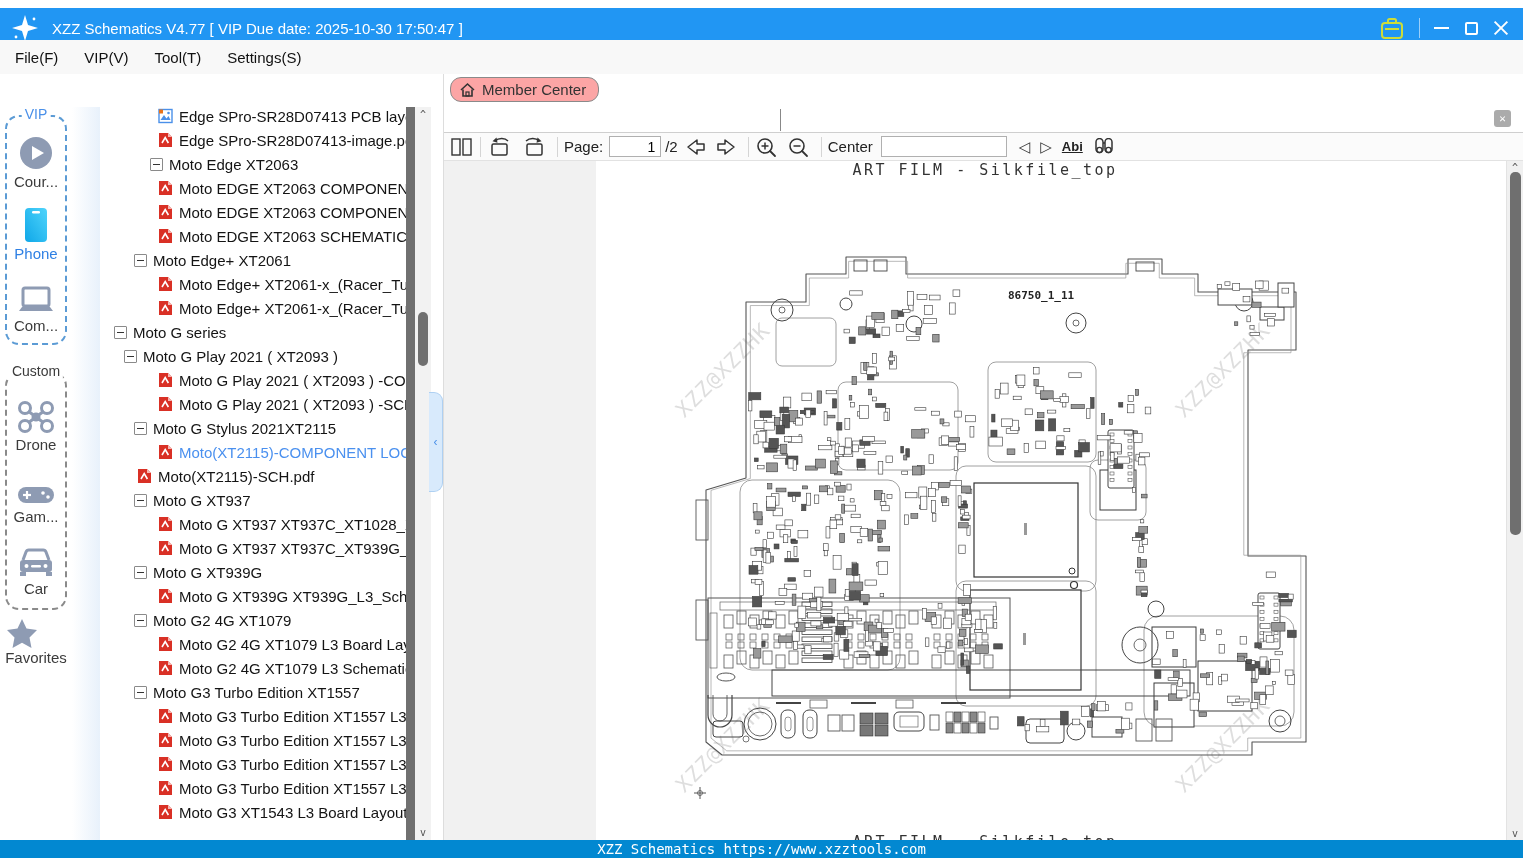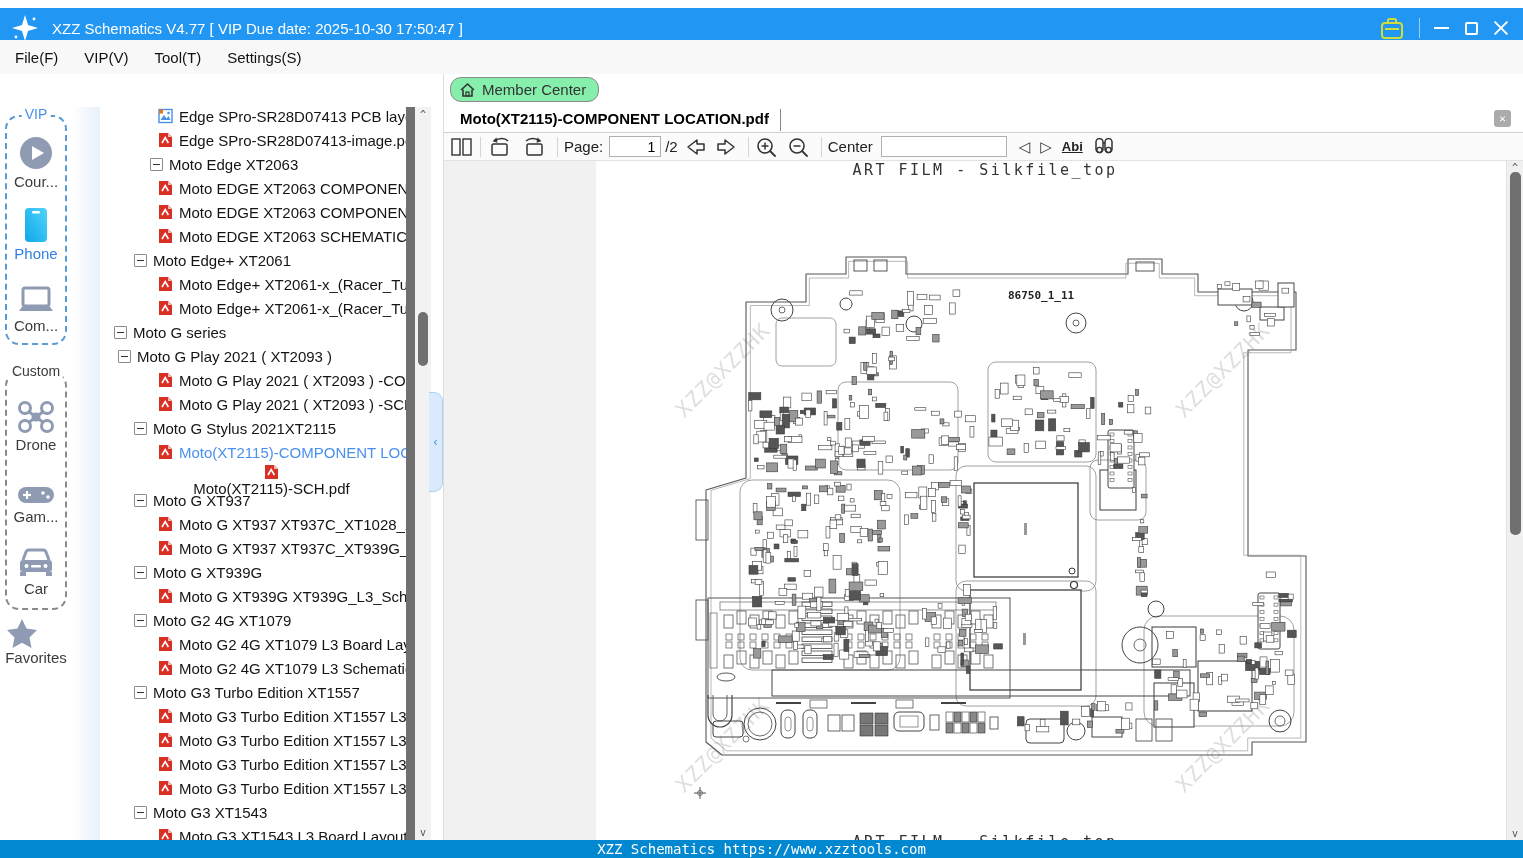--- a/index.html
+++ b/index.html
@@ -61,21 +61,21 @@
   .tree-scroll-dark { position:absolute; left:406px; top:107px; width:9px; height:733px; background:#707070; }
   .tree-scroll-track { position:absolute; left:415px; top:107px; width:16px; height:733px; background:#f2f2f2; }
   .tree-thumb { position:absolute; left:3px; top:205px; width:10px; height:54px; background:#707070; border-radius:5px; }
   .scroll-arrow { position:absolute; left:0; width:16px; text-align:center; font-size:10px; color:#555; font-family:"DejaVu Sans Mono",monospace; }
   .flyout { position:absolute; left:429px; top:392px; width:14px; height:100px; background:#d8eafc; border:1px solid #aed0f2;
     border-left:none; border-radius:0 9px 9px 0; display:flex; align-items:center; justify-content:center;
     color:#4a90e9; font-size:12px; cursor:pointer; }
   .panel-divider { position:absolute; left:443px; top:74px; width:1px; height:766px; background:#ddd; }
   
   .viewer-head { position:absolute; left:444px; top:74px; width:1079px; height:33px; background:#fff; }
-  .member-btn { position:absolute; left:6px; top:3px; height:25px; padding:0 12px 0 8px; background:#86efac;
+  .member-btn { position:absolute; left:6px; top:3px; height:25px; padding:0 12px 0 8px; background:#fca5a5;
     border:1px solid #8a8a8a; border-radius:11px; display:flex; align-items:center; gap:6px; font-size:15px; color:#333; cursor:pointer; }
   .tabbar { position:absolute; left:444px; top:107px; width:1079px; height:26px; background:#fff; border-bottom:1px solid #cfcfcf; }
   .tab-title { position:absolute; left:16px; top:3px; font-size:15px; font-weight:bold; color:#000; cursor:pointer; }
   .tab-sep { position:absolute; left:336px; top:2px; width:1px; height:22px; background:#888; }
   .tab-close { position:absolute; right:12px; top:3px; width:17px; height:17px; background:#ababab; border-radius:3px;
     color:#fff; font-size:11px; line-height:17px; text-align:center; cursor:pointer; font-family:"DejaVu Sans Mono",monospace;}
   .toolbar { position:absolute; left:444px; top:133px; width:1079px; height:28px; background:#fbfbfb; border-bottom:1px solid #e2e2e2;
     display:flex; align-items:center; }
   .tb { flex:none; display:flex; align-items:center; justify-content:center; cursor:pointer; color:#333; }
   .tb-sep { flex:none; width:1px; height:20px; background:#d5d5d5; margin:0 6px; }
@@ -312,21 +312,21 @@
           </svg>
         </span>
         <span class="gap"></span>
         <span>Moto Edge+ XT2061-x_(Racer_Turb</span>
       </div>
       <div class="tree-row" style="padding-left: 14px;">
         <div class="expander"></div>
         <span class="gap"></span>
         <span>Moto G series</span>
       </div>
-      <div class="tree-row" style="padding-left: 18px; text-align: right;">
+      <div class="tree-row" style="padding-left: 24px; text-align: right;">
         <div class="expander"></div>
         <span class="gap"></span>
         <span>Moto G Play 2021 ( XT2093 )</span>
       </div>
       <div class="tree-row" style="padding-left: 58px;">
         <span style="display: inline-flex;">
           <svg width="15" height="16" viewBox="0 0 15 16" style="flex:none">
             <path d="M1 1 h9 l4 4 v10 h-13 Z" fill="#d93025"></path>
             <path d="M10 1 l4 4 h-4 Z" fill="#f5b7b3"></path>
             <path d="M4 11 L7.2 5.5 L10.4 11" fill="none" stroke="#fff" stroke-width="1.6"></path>
@@ -355,21 +355,21 @@
         <span style="display: inline-flex;">
           <svg width="15" height="16" viewBox="0 0 15 16" style="flex:none">
             <path d="M1 1 h9 l4 4 v10 h-13 Z" fill="#d93025"></path>
             <path d="M10 1 l4 4 h-4 Z" fill="#f5b7b3"></path>
             <path d="M4 11 L7.2 5.5 L10.4 11" fill="none" stroke="#fff" stroke-width="1.6"></path>
           </svg>
         </span>
         <span class="gap"></span>
         <span>Moto(XT2115)-COMPONENT LOCA</span>
       </div>
-      <div class="tree-row" style="padding-left: 37px; flex-direction: column;">
+      <div class="tree-row" style="padding-left: 37px;">
         <span style="display: inline-flex;">
           <svg width="15" height="16" viewBox="0 0 15 16" style="flex:none">
             <path d="M1 1 h9 l4 4 v10 h-13 Z" fill="#d93025"></path>
             <path d="M10 1 l4 4 h-4 Z" fill="#f5b7b3"></path>
             <path d="M4 11 L7.2 5.5 L10.4 11" fill="none" stroke="#fff" stroke-width="1.6"></path>
           </svg>
         </span>
         <span class="gap"></span>
         <span>Moto(XT2115)-SCH.pdf</span>
       </div>
@@ -484,25 +484,20 @@
       <div class="tree-row" style="padding-left: 58px;">
         <span style="display: inline-flex;">
           <svg width="15" height="16" viewBox="0 0 15 16" style="flex:none">
             <path d="M1 1 h9 l4 4 v10 h-13 Z" fill="#d93025"></path>
             <path d="M10 1 l4 4 h-4 Z" fill="#f5b7b3"></path>
             <path d="M4 11 L7.2 5.5 L10.4 11" fill="none" stroke="#fff" stroke-width="1.6"></path>
           </svg>
         </span>
         <span class="gap"></span>
         <span>Moto G3 Turbo Edition XT1557 L3</span>
-      </div>
-      <div class="tree-row" style="padding-left: 34px;">
-        <div class="expander"></div>
-        <span class="gap"></span>
-        <span>Moto G3 XT1543</span>
       </div>
       <div class="tree-row" style="padding-left: 58px;">
         <span style="display: inline-flex;">
           <svg width="15" height="16" viewBox="0 0 15 16" style="flex:none">
             <path d="M1 1 h9 l4 4 v10 h-13 Z" fill="#d93025"></path>
             <path d="M10 1 l4 4 h-4 Z" fill="#f5b7b3"></path>
             <path d="M4 11 L7.2 5.5 L10.4 11" fill="none" stroke="#fff" stroke-width="1.6"></path>
           </svg>
         </span>
         <span class="gap"></span>
@@ -523,21 +518,20 @@
       <svg width="17" height="16" viewBox="0 0 17 16">
         <path d="M2 8 L8.5 2 L15 8" fill="none" stroke="#333" stroke-width="1.6"></path>
         <path d="M4 7.5 V14 H13 V7.5" fill="none" stroke="#333" stroke-width="1.6"></path>
         <rect x="7" y="10" width="3" height="4" fill="none" stroke="#333" stroke-width="1.2"></rect>
       </svg>
       <span>Member Center</span>
     </div>
   </div>
 
   <div class="tabbar">
-    <div class="tab-title">Moto(XT2115)-COMPONENT LOCATION.pdf</div>
     <div class="tab-sep"></div>
     <div class="tab-close">✕</div>
   </div>
 
   <div class="toolbar">
     <div style="width:6px;"></div>
     <div class="tb">
       <svg width="24" height="20" viewBox="0 0 24 20">
           <rect x="2" y="2" width="8" height="16" fill="none" stroke="#333" stroke-width="1.4"></rect>
           <rect x="13" y="2" width="8" height="16" fill="none" stroke="#333" stroke-width="1.4"></rect>

